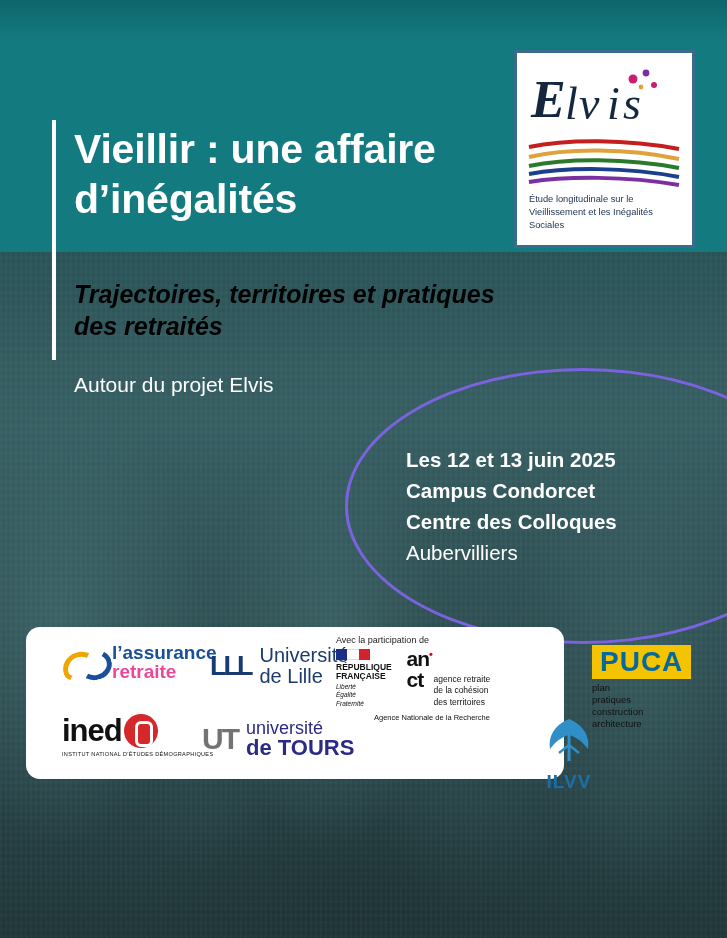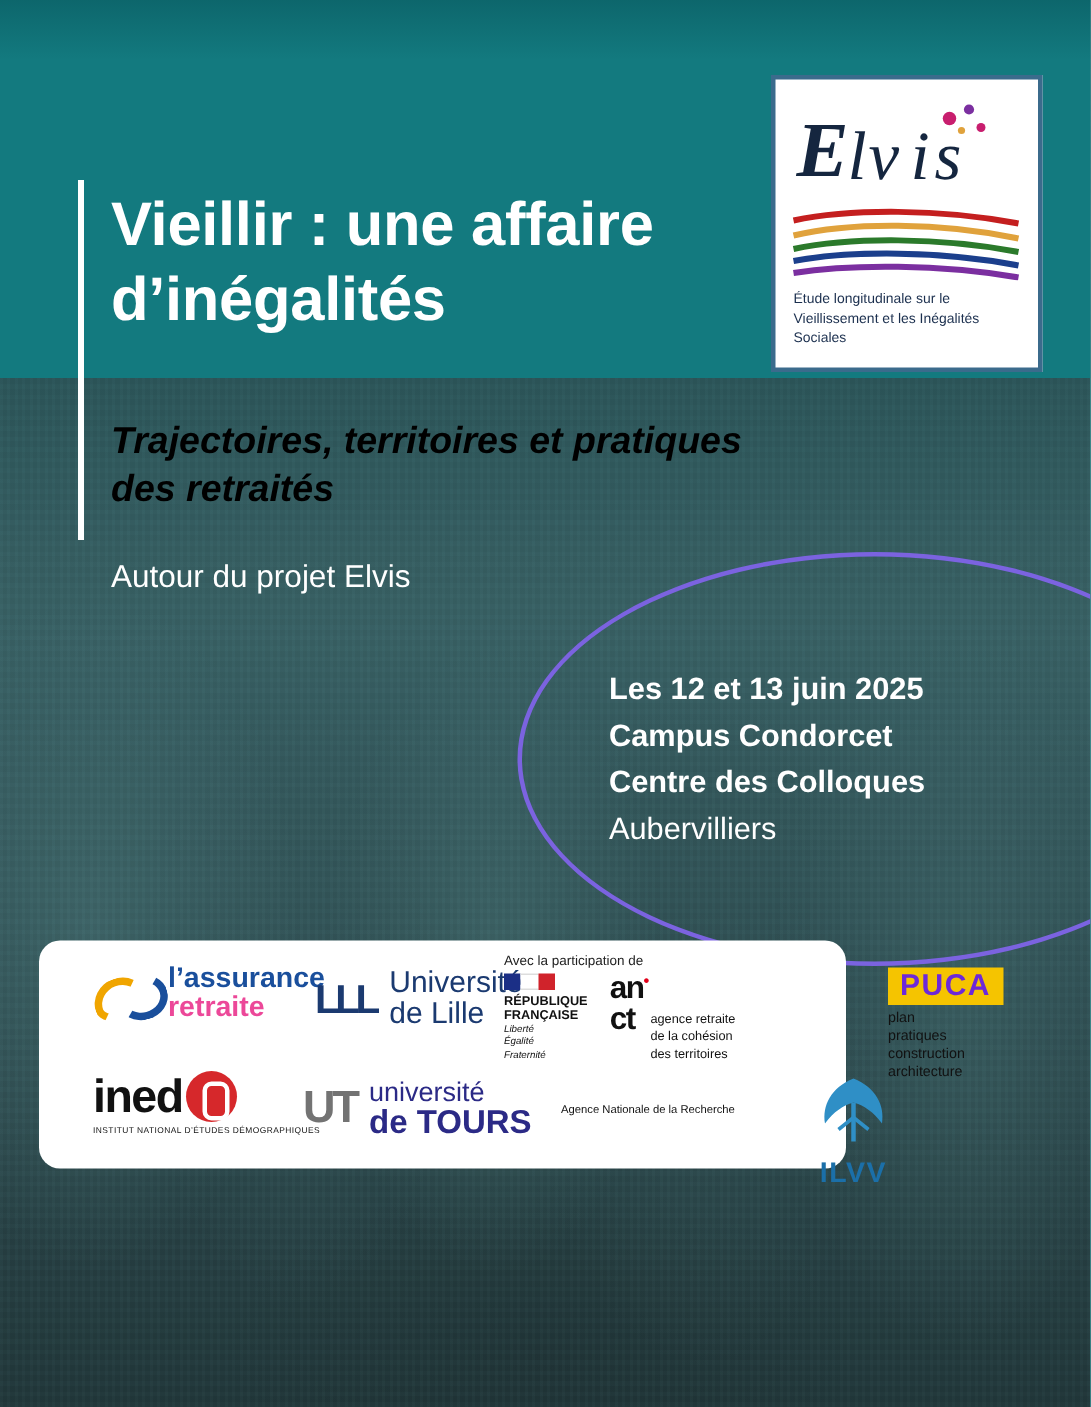--- a/index.html
+++ b/index.html
@@ -121,36 +121,36 @@
   .flag .b{background:#1b2f86;}.flag .w{background:#fff;border-top:1px solid #ddd;border-bottom:1px solid #ddd;}.flag .r{background:#d0232b;}
   .marianne .m1{font-size:8.5px;font-weight:bold;color:#111;}
   .marianne .m2{font-size:6.5px;font-style:italic;color:#111;margin-top:2px;line-height:1.3;}
   .anct{display:inline-block;vertical-align:top;margin-left:8px;}
   .anct-mark{font-size:21px;font-weight:bold;color:#111;letter-spacing:-1px;line-height:.92;}
   .anct-mark sup{font-size:11px;color:#e2001a;}
   .anct-txt{display:inline-block;vertical-align:top;margin-left:6px;font-size:8.5px;color:#111;line-height:1.35;margin-top:4px;}
   
   .l-puca{left:566px;top:18px;}
   .puca-bar{background:#f5c400;padding:1px 8px;display:inline-block;}
-  .puca-bar span{font-size:20px;font-weight:bold;color:#6d28d9;letter-spacing:1px;}
+  .puca-bar span{font-size:28px;font-weight:bold;color:#0369a1;letter-spacing:1px;}
   .puca-sub{font-size:9.5px;color:#111;line-height:1.25;margin-top:3px;}
   
   .l-ined{left:36px;top:86px;}
   .ined-word{font-size:31px;font-weight:bold;color:#111;letter-spacing:-1px;}
   .ined-dot{display:inline-block;width:34px;height:34px;border-radius:50%;background:#d6282b;position:relative;margin-left:2px;vertical-align:-7px;}
   .ined-dot:after{content:"";position:absolute;left:11px;top:7px;width:12px;height:20px;border:3px solid #fff;border-radius:6px;}
   .ined-sub{font-size:5.6px;color:#111;letter-spacing:.3px;margin-top:2px;}
   
   .l-tours{left:176px;top:92px;}
   .tours-mark{font-size:30px;color:#737373;font-weight:bold;letter-spacing:-2px;margin-right:8px;}
   .tours-text{line-height:1.02;color:#2b2a86;}
   .tours-text .t1{font-size:18px;}
   .tours-text .t2{font-size:22px;font-weight:bold;}
   
-  .l-anr{left:348px;top:86px;text-align:center;margin-top:22px;}
+  .l-anr{left:348px;top:86px;text-align:center;}
   .anr-head{font-size:7.5px;color:#111;margin-bottom:2px;}
   .anr-word{font-family:"Liberation Serif", serif;font-size:41px;color:#111;letter-spacing:2px;line-height:.95;}
   .anr-word b{color:#d6282b;font-weight:normal;}
   
   .l-ilvv{left:508px;top:88px;text-align:center;}
   .ilvv-tree{width:70px;height:50px;margin:0 auto;}
   .ilvv-word{font-size:19px;font-weight:bold;color:#1b6fa8;letter-spacing:1px;margin-top:2px;}
   
   .elvis{
     position:absolute;left:514px;top:50px;width:175px;height:192px;

